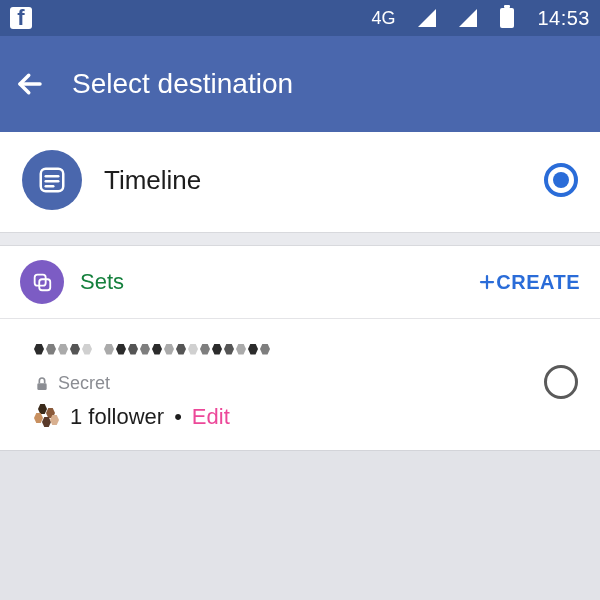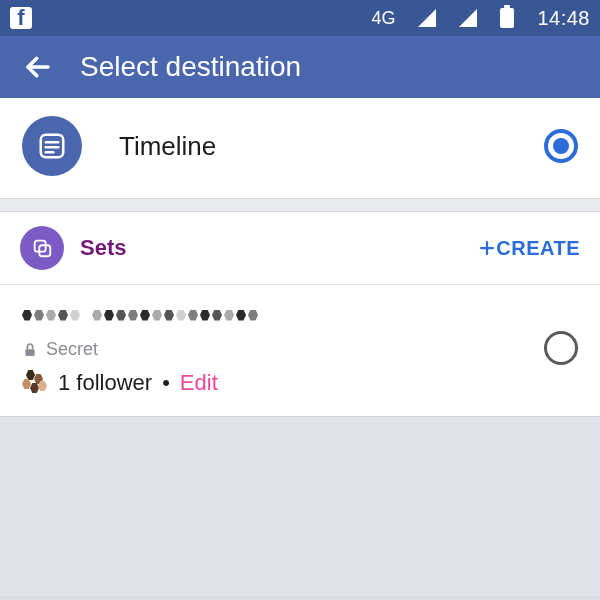--- a/index.html
+++ b/index.html
@@ -6,44 +6,44 @@
   html, body { width: 600px; height: 600px; font-family: -apple-system, Helvetica, Arial, sans-serif; background: #dcdde2; overflow: hidden; }
   .statusbar { background: #3a5795; height: 36px; display: flex; align-items: center; justify-content: space-between; padding: 0 10px; color: #fff; font-size: 18px; }
   .statusbar-left { display: flex; align-items: center; }
   .statusbar-right { display: flex; align-items: center; gap: 23px; }
   .fb-logo { width: 22px; height: 22px; background: #fff; color: #3a5795; font-weight: 900; font-size: 22px; line-height: 22px; text-align: center; border-radius: 3px; font-family: Arial, sans-serif; }
   .sig-tri { width: 0; height: 0; border-style: solid; border-width: 0 0 18px 18px; border-color: transparent transparent #fff transparent; position: relative; }
   .battery { width: 14px; height: 20px; background: #fff; border-radius: 2px; position: relative; }
   .battery::before { content:""; position:absolute; top:-3px; left:4px; width:6px; height:3px; background:#fff; border-radius:1px; }
   .time { font-weight: 500; font-size: 20px; letter-spacing: 0.5px; }
 
-  .appbar { background: #4a67ad; height: 62px; display: flex; align-items: center; padding: 0 18px; color: #fff; }
+  .appbar { background: #4a67ad; height: 96px; display: flex; align-items: center; padding: 0 10px; color: #fff; }
   .back-arrow { width: 40px; height: 40px; display:flex; align-items:center; justify-content:center; }
   .appbar-title { font-size: 28px; font-weight: 400; margin-left: 22px; flex:1; }
   .post-btn { font-size: 22px; font-weight: 500; letter-spacing: 1px; }
 
   .section-white { background: #fff; }
   .timeline-row { display:flex; align-items:center; padding: 18px 22px 22px 22px; gap: 22px; }
   .circle-icon { width: 60px; height: 60px; border-radius: 50%; display:flex; align-items:center; justify-content:center; flex-shrink:0; }
   .circle-icon.blue { background:#4a67ad; }
   .circle-icon.purple { background:#7c5cc4; width:44px; height:44px; }
-  .timeline-text { flex:1;margin-left:15px; }
+  .timeline-text { flex:1; }
   .timeline-title { font-size: 26px; color:#1d1d1d; }
   .privacy-pill { display:inline-flex; align-items:center; gap:6px; border:1px solid #c8c8cc; border-radius:6px; padding: 4px 10px; margin-top:4px; color:#8b8d93; font-size:18px; }
   .radio-outer { width:34px; height:34px; border-radius:50%; border:4px solid #ccc; display:flex; align-items:center; justify-content:center; flex-shrink:0; }
   .radio-outer.selected { border-color:#2a6cd8; }
   .radio-outer.selected .radio-inner { width:16px; height:16px; border-radius:50%; background:#2a6cd8; }
 
   .gap { height: 14px; background:#e9eaee; border-top:1px solid #d8d9dd; border-bottom:1px solid #d8d9dd; }
 
   .sets-header { display:flex; align-items:center; padding: 14px 20px; gap:16px; border-bottom:1px solid #e4e4e7; }
-  .sets-title { font-size:22px; font-weight:700; color:#701a75; flex:1; }
+  .sets-title { font-size:22px; font-weight:400; color:#15803d; flex:1; }
   .create-btn { color:#2a6cd8; font-size:20px; font-weight:600; display:flex; align-items:center; letter-spacing:0.5px;justify-content:space-between; }
 
-  .set-item { padding: 16px 22px 20px 22px; display:flex; align-items:flex-start; gap:18px; }
+  .set-item { padding: 16px 22px 20px 34px; display:flex; align-items:flex-start; gap:18px; }
   .set-main { flex:1; }
   .set-name { height: 28px; display:flex; align-items:center; gap:2px; flex-wrap:wrap; margin-bottom:10px;}
   .hx { width:10px; height:11px; background:#222; clip-path: polygon(25% 0,75% 0,100% 50%,75% 100%,25% 100%,0 50%); display:inline-block; }
   .hx.g1{background:#2b2b2b}.hx.g2{background:#555}.hx.g3{background:#7e7e7e}.hx.g4{background:#aaa}.hx.g5{background:#d0d0d0}
   .secret-row { color:#8b8d93; font-size:18px; display:flex; align-items:center; gap:8px; margin-bottom:10px; }
   .follower-row { display:flex; align-items:center; gap:10px; font-size:22px; color:#1d1d1d; }
   .follower-row .edit { color:#ec4899; }
   .avatar-hex { width:26px; height:26px; position:relative; }
   .avatar-hex span{ position:absolute; width:9px;height:10px; clip-path:polygon(25% 0,75% 0,100% 50%,75% 100%,25% 100%,0 50%);}
   .radio-empty { width:34px; height:34px; border:3px solid #5a5a5a; border-radius:50%; flex-shrink:0; margin-top:30px; }
@@ -55,21 +55,21 @@
 
 <div class="statusbar">
   <div class="statusbar-left">
     <div class="fb-logo">f</div>
   </div>
   <div class="statusbar-right">
     <span>4G</span>
     <div class="sig-tri"></div>
     <div class="sig-tri"></div>
     <div class="battery"></div>
-    <span class="time">14:48</span>
+    <span class="time">14:53</span>
   </div>
 </div>
 
 <div class="appbar">
   <div class="back-arrow">
     <svg width="30" height="30" viewBox="0 0 24 24" fill="none" stroke="#fff" stroke-width="2.8" stroke-linecap="round" stroke-linejoin="round">
         <line x1="20" y1="12" x2="4" y2="12"></line>
         <polyline points="11 5 4 12 11 19"></polyline>
       </svg>
   </div>

